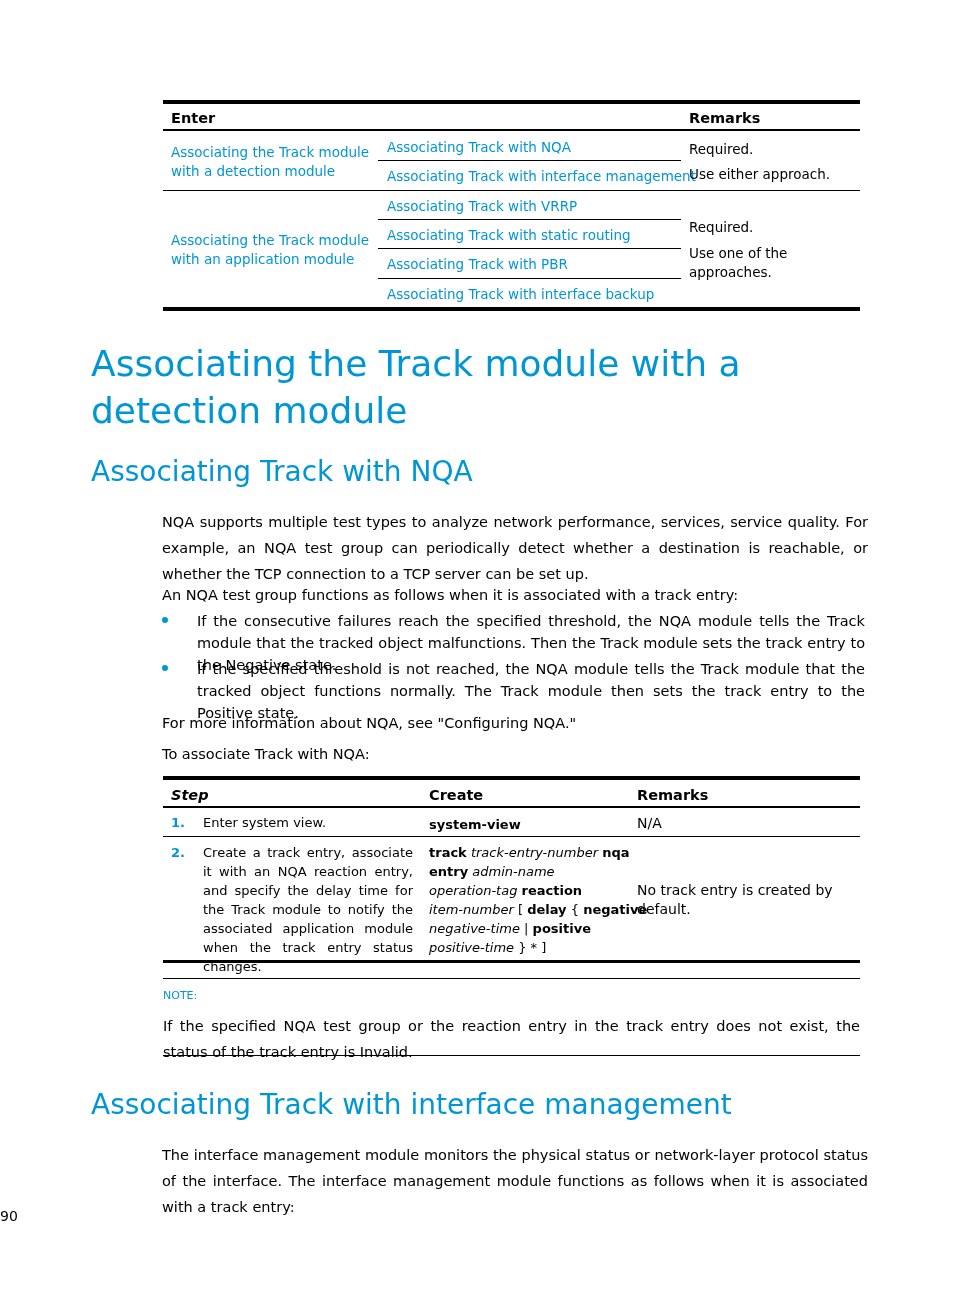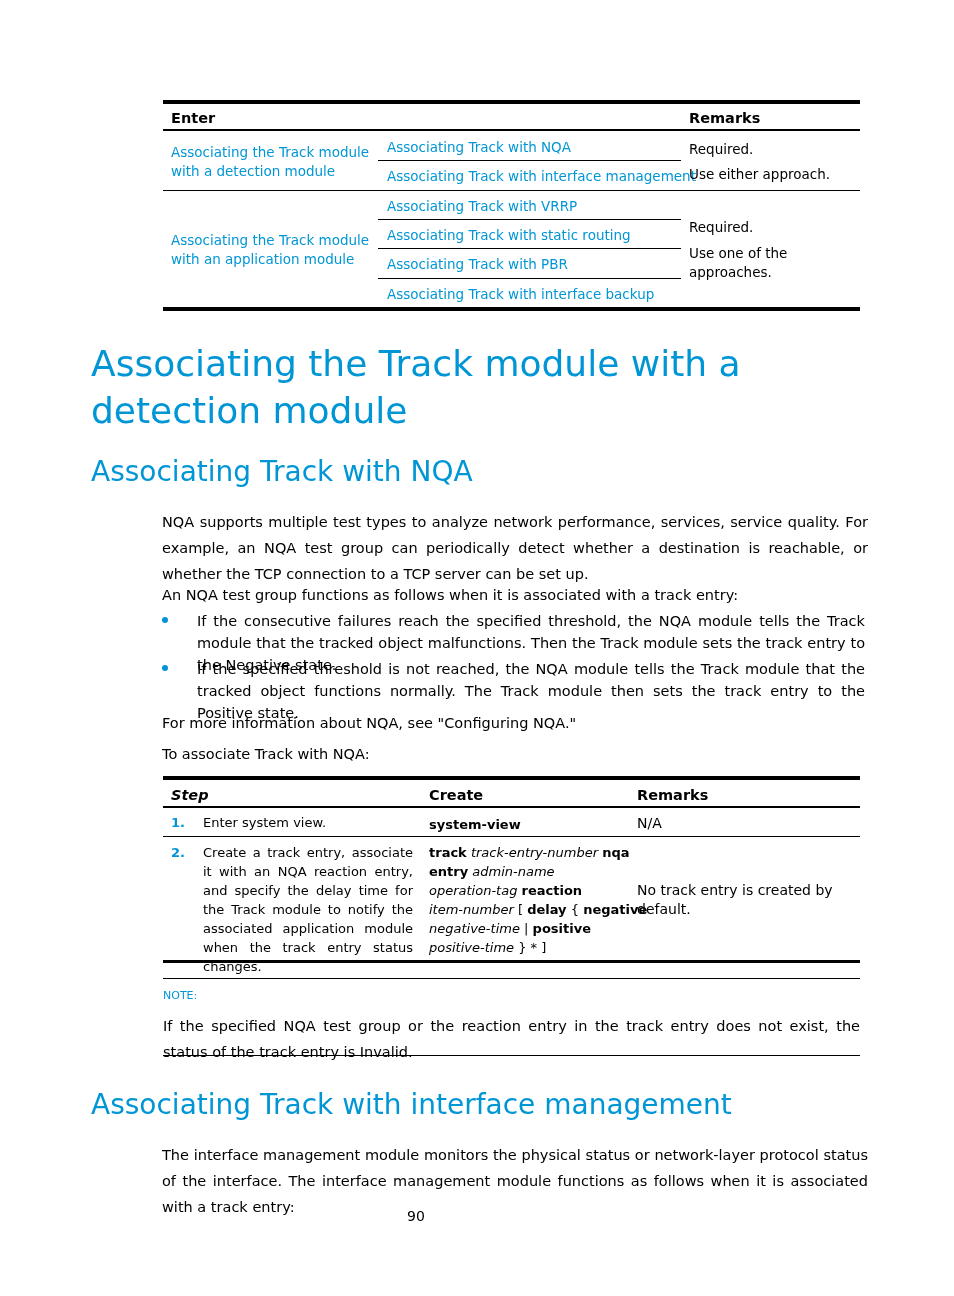--- a/index.html
+++ b/index.html
@@ -28,21 +28,21 @@
     .t2-hdrline { position:absolute; left:163px; top:806px; width:697px; height:2px; background:#000; }
     .t2-mid { position:absolute; left:163px; top:836px; width:697px; height:1px; background:#000; }
     .t2-bot { position:absolute; left:163px; top:960px; width:697px; height:3px; background:#000; }
     .sm { font-size:13px; line-height:19px; }
     .num { font-weight:bold; color:#0096d6; }
     .cmd b { font-weight: bold; margin-top: 15px; }
     .cmd i { font-style: italic; margin-top: 46px; }
 
     .note-top { position:absolute; left:163px; top:978px; width:697px; height:1px; background:#000; }
     .note-bot { position:absolute; left:163px; top:1055px; width:697px; height:1px; background:#000; }
-    .pagenum { position:absolute; left:0; width:832px; top:1208px; text-align:center; font-size:14px; }
+    .pagenum { position:absolute; left:0; width:832px; top:1208px; font-size:14px; }
   </style>
 </head>
 <body>
 
 <div>
   <div class="t1-top"></div>
   <div class="cell hdr" style="left:171px;top:109px;">Enter</div>
   <div class="cell hdr" style="left:689px;top:109px;">Remarks</div>
   <div class="t1-hdrline"></div>
 

